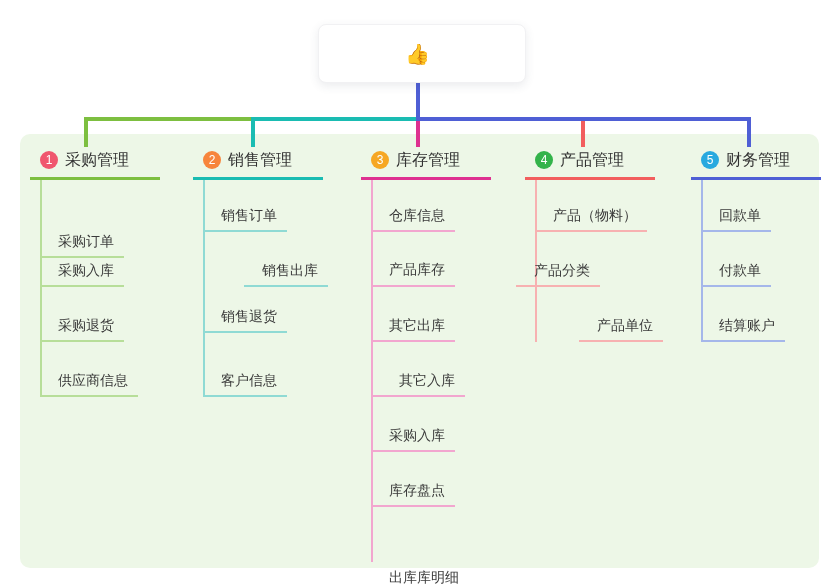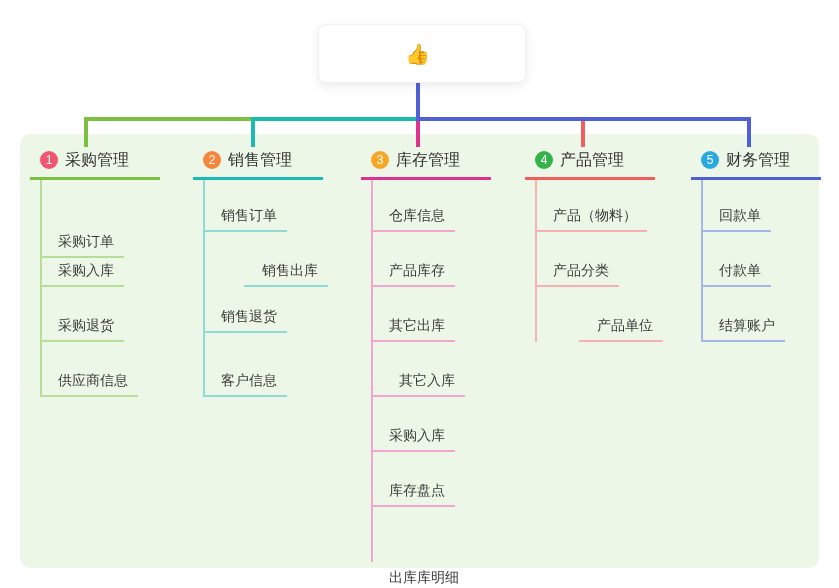--- a/index.html
+++ b/index.html
@@ -91,33 +91,33 @@
       <div class="child-item" style="left: 203px; top: 205px; border-bottom: 2px solid rgb(143, 218, 212);">销售订单</div>
       <div class="child-item" style="left: 212px; top: 260px; border-bottom: 2px solid rgb(143, 218, 212); margin-left: 32px;">销售出库</div>
       <div class="child-item" style="left: 203px; top: 306px; border-bottom: 2px solid rgb(143, 218, 212);">销售退货</div>
       <div class="child-item" style="left: 203px; top: 370px; border-bottom: 2px solid rgb(143, 218, 212);">客户信息</div>
       <div class="branch-header" style="left: 361px; border-bottom: 3px solid rgb(222, 49, 144);">
         <span class="badge" style="background: rgb(246, 167, 35);">3</span>
         <span>库存管理</span>
       </div>
       <div class="line" style="left: 371px; top: 180px; width: 2px; height: 382px; background: rgb(242, 166, 207);"></div>
       <div class="child-item" style="left: 371px; top: 205px; border-bottom: 2px solid rgb(242, 166, 207);">仓库信息</div>
-      <div class="child-item" style="left: 371px; top: 260px; border-bottom: 2px solid rgb(242, 166, 207);">产品库存</div>
+      <div class="child-item" style="left: 371px; top: 260px; border-bottom: 2px solid rgb(242, 166, 207); font-family: Liberation Mono, monospace;">产品库存</div>
       <div class="child-item" style="left: 371px; top: 315px; border-bottom: 2px solid rgb(242, 166, 207);">其它出库</div>
       <div class="child-item" style="left: 371px; top: 370px; border-bottom: 2px solid rgb(242, 166, 207); padding-left: 28px;">其它入库</div>
       <div class="child-item" style="left: 371px; top: 425px; border-bottom: 2px solid rgb(242, 166, 207);">采购入库</div>
       <div class="child-item" style="left: 371px; top: 480px; border-bottom: 2px solid rgb(242, 166, 207);">库存盘点</div>
       <div class="child-item" style="left: 371px; top: 535px; border-bottom: 2px solid rgb(242, 166, 207); margin-top: 32px;">出库库明细</div>
       <div class="branch-header" style="left: 525px; border-bottom: 3px solid rgb(242, 94, 94);">
         <span class="badge" style="background: rgb(51, 179, 74);">4</span>
         <span>产品管理</span>
       </div>
       <div class="line" style="left: 535px; top: 180px; width: 2px; height: 162px; background: rgb(247, 177, 177);"></div>
       <div class="child-item" style="left: 535px; top: 205px; border-bottom: 2px solid rgb(247, 177, 177);">产品（物料）</div>
-      <div class="child-item" style="left: 535px; top: 260px; border-bottom: 2px solid rgb(247, 177, 177);">产品分类</div>
+      <div class="child-item" style="left: 516px; top: 260px; border-bottom: 2px solid rgb(247, 177, 177);">产品分类</div>
       <div class="child-item" style="left: 535px; top: 315px; border-bottom: 2px solid rgb(247, 177, 177); margin-left: 44px;">产品单位</div>
       <div class="branch-header" style="left: 691px; border-bottom: 3px solid rgb(79, 95, 213);">
         <span class="badge" style="background: rgb(40, 169, 223);">5</span>
         <span>财务管理</span>
       </div>
       <div class="line" style="left: 701px; top: 180px; width: 2px; height: 162px; background: rgb(165, 183, 234);"></div>
       <div class="child-item" style="left: 701px; top: 205px; border-bottom: 2px solid rgb(165, 183, 234);">回款单</div>
       <div class="child-item" style="left: 701px; top: 260px; border-bottom: 2px solid rgb(165, 183, 234);">付款单</div>
       <div class="child-item" style="left: 701px; top: 315px; border-bottom: 2px solid rgb(165, 183, 234);">结算账户</div>
     </div>

